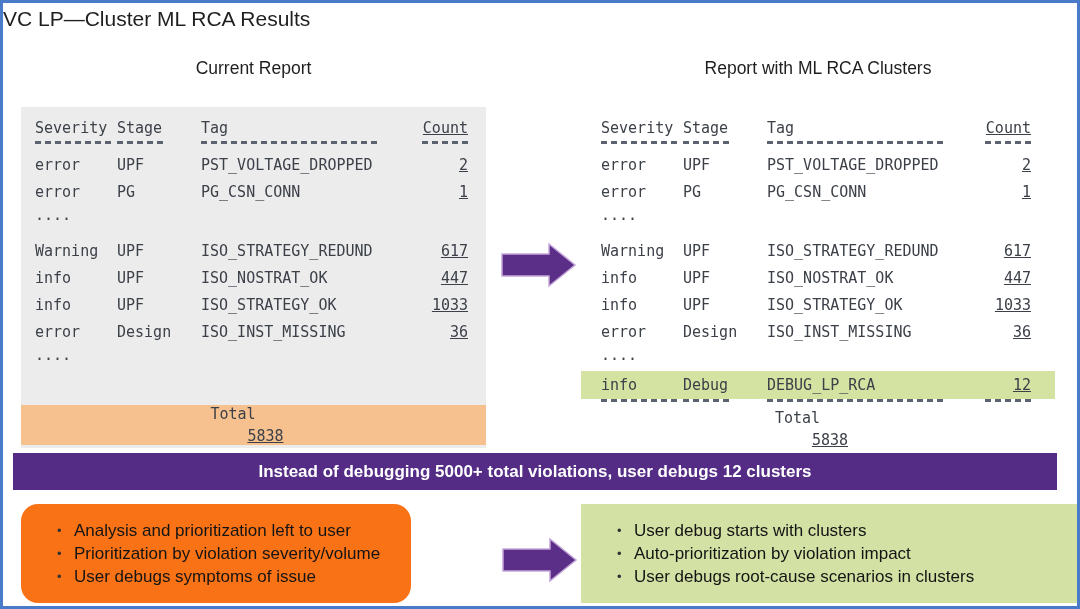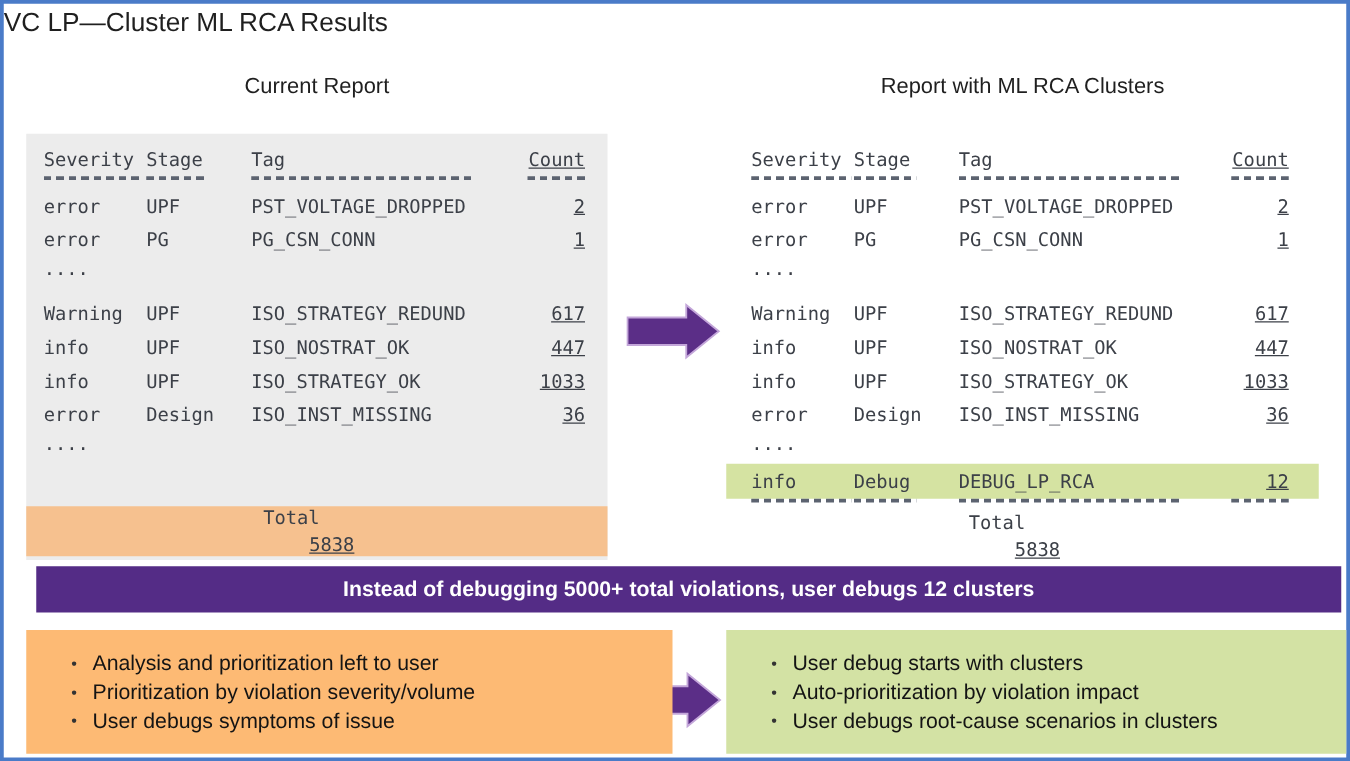--- a/index.html
+++ b/index.html
@@ -34,25 +34,25 @@
   .dash.w-count{width:46px;}
 
   .ellipsis-row{height:20px;}
   .ellipsis-row.grp{margin-bottom:12px;}
   .spacer{flex:1 1 auto;}
 
   .total-row{height:40px;flex-direction:column;}
   .panel.left .total-row{background:#f6c18f;margin-bottom:3px;}
   .cluster-row{background:#d5e3a2;height:28px;margin-top:6px;}
 
-  .banner{position:absolute;left:26px;top:450px;width:1044px;height:37px;background:#542c86;
+  .banner{position:absolute;left:10px;top:450px;width:1044px;height:37px;background:#542c86;
           color:#ffffff;font-weight:bold;font-size:17px;display:flex;align-items:center;justify-content:center;}
 
   .callout{position:absolute;top:501px;height:99px;display:flex;align-items:center;box-sizing:border-box;}
-  .callout.orange{left:18px;width:517px;background:#fdba74;}
+  .callout.orange{left:18px;width:390px;background:#f97316;border-radius:17px;}
   .callout.green{left:578px;width:579px;background:#d3e2a4;}
   .callout ul{list-style:none;margin:0;padding:0 0 0 36px;font-size:17px;color:#141414;}
   .callout li{position:relative;line-height:23px;padding-left:17px;}
   .callout li::before{content:"\2022";position:absolute;left:0;top:0;font-size:13px;line-height:24px;color:#333;}
 
   .flow-arrow{position:absolute;width:76px;height:46px;}
   .flow-arrow.a1{left:498px;top:239px;}
   .flow-arrow.a2{left:499px;top:534px;}
 </style>
 </head>

